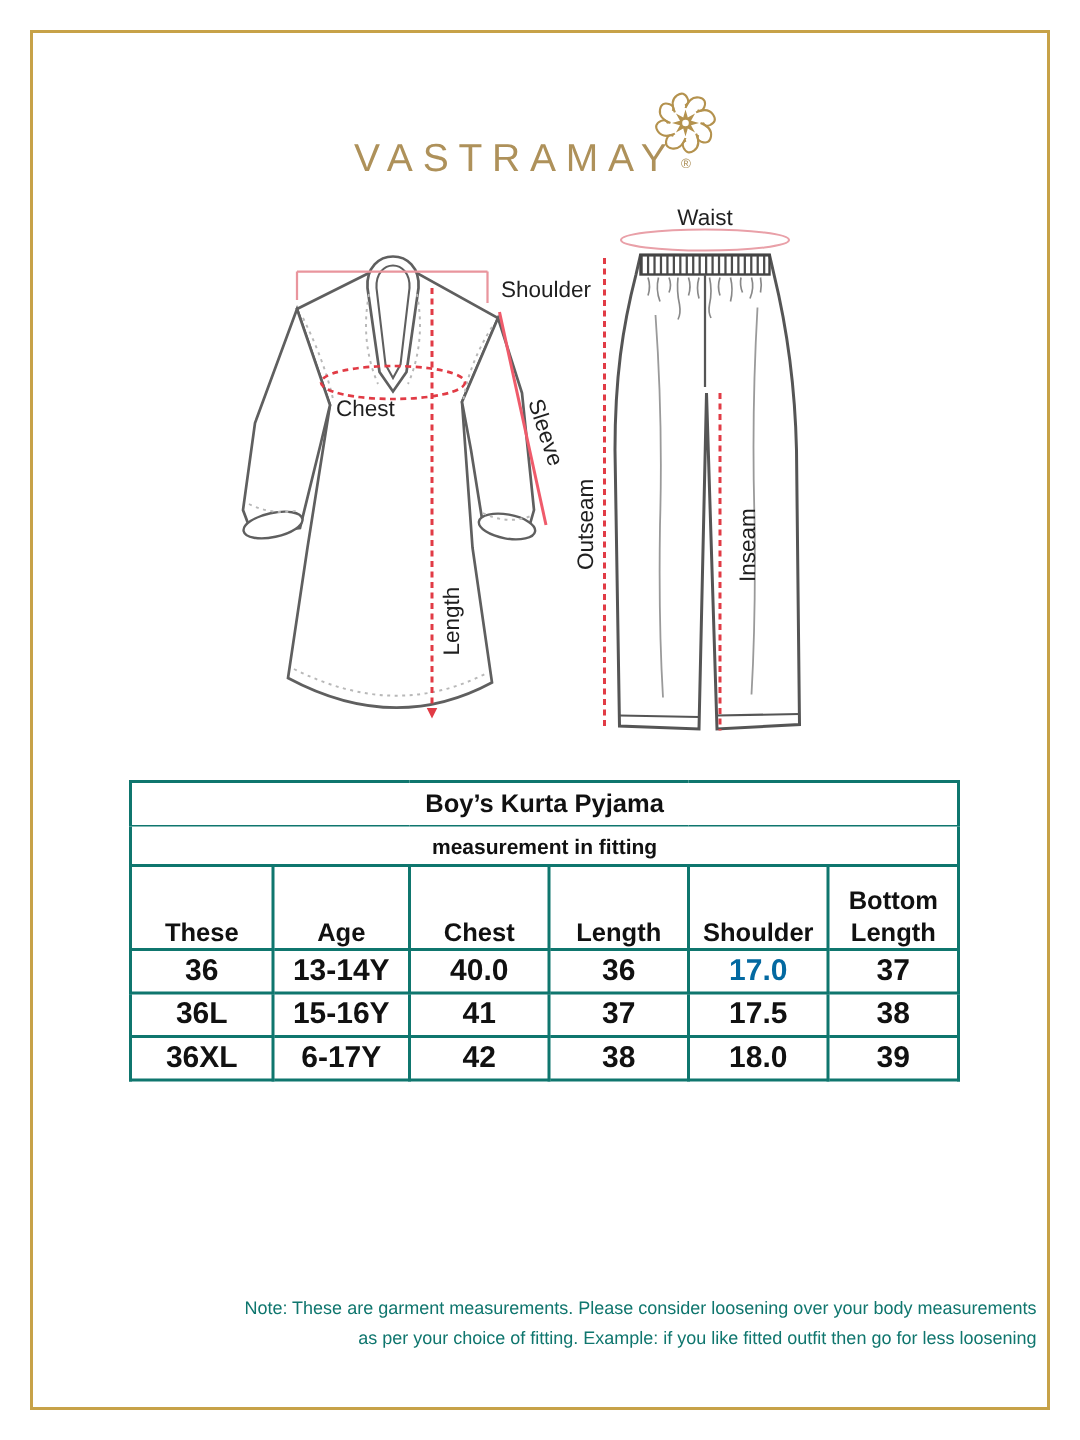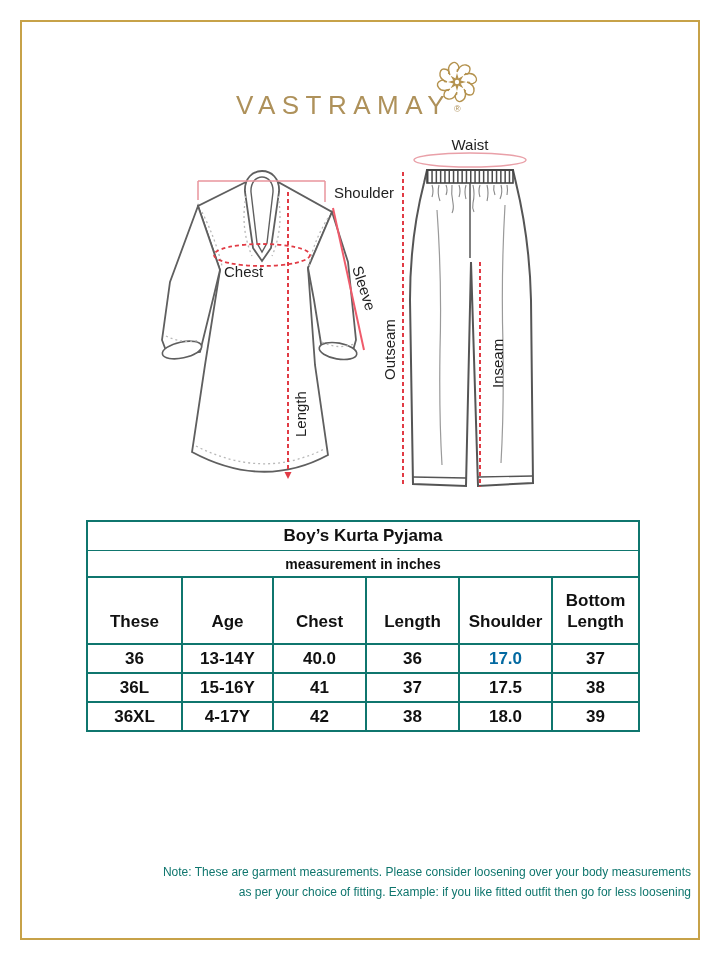--- a/index.html
+++ b/index.html
@@ -34,22 +34,22 @@
     position:absolute; left:86px; top:520px; width:552px;
     border-collapse:collapse; table-layout:fixed;
     color:#111111;
   }
   .chart-table td, .chart-table th {
     border:2px solid #0f766e; text-align:center; padding:0;
     font-family:"Liberation Sans", sans-serif;
   }
   .t-title  { height:28px; font-size:17px; font-weight:bold; border-bottom-width:1px !important; }
   .t-sub    { height:25px; font-size:14px; font-weight:bold; border-top-width:1px !important; }
-  .t-head th{ height:54px; font-size:17px; font-weight:bold; vertical-align:bottom; padding-bottom:11px; line-height:1.25; }
-  .t-row td { height:27px; font-size:17px; font-weight:bold; }
+  .t-head th{ height:54px; font-size:17px; font-weight:bold; vertical-align:bottom; padding-bottom:0; line-height:1.25; }
+  .t-row td { height:27px; font-size:20px; font-weight:bold; }
   .cell-blue{ color:#0369a1;margin-top:25px; }
 
   
   .note {
     position:absolute; left:30px; right:29px; top:862px;
     text-align:right; font-size:12px; line-height:1.7; color:#0f766e;
     font-weight:500;
   }
 </style>
 </head>
@@ -182,21 +182,21 @@
         <col style="width:93px">
       <col style="width:93px">
         <col style="width:93px">
         <col style="width:87px">
     </colgroup>
     <tbody>
       <tr>
         <td class="t-title" colspan="6">Boy’s Kurta Pyjama</td>
       </tr>
       <tr>
-        <td class="t-sub" colspan="6">measurement in inches</td>
+        <td class="t-sub" colspan="6">measurement in fitting</td>
       </tr>
       <tr class="t-head">
         <th>These</th>
         <th>Age</th>
         <th>Chest</th>
         <th>Length</th>
         <th>Shoulder</th>
         <th>Bottom Length</th>
       </tr>
       <tr class="t-row">
@@ -210,21 +210,21 @@
       <tr class="t-row">
         <td>36L</td>
         <td>15-16Y</td>
         <td>41</td>
         <td>37</td>
         <td>17.5</td>
         <td>38</td>
       </tr>
       <tr class="t-row">
         <td>36XL</td>
-        <td>4-17Y</td>
+        <td>6-17Y</td>
         <td>42</td>
         <td>38</td>
         <td>18.0</td>
         <td>39</td>
       </tr>
     </tbody>
   </table>
 
   <div class="note">
     <div>Note: These are garment measurements. Please consider loosening over your body measurements</div>

